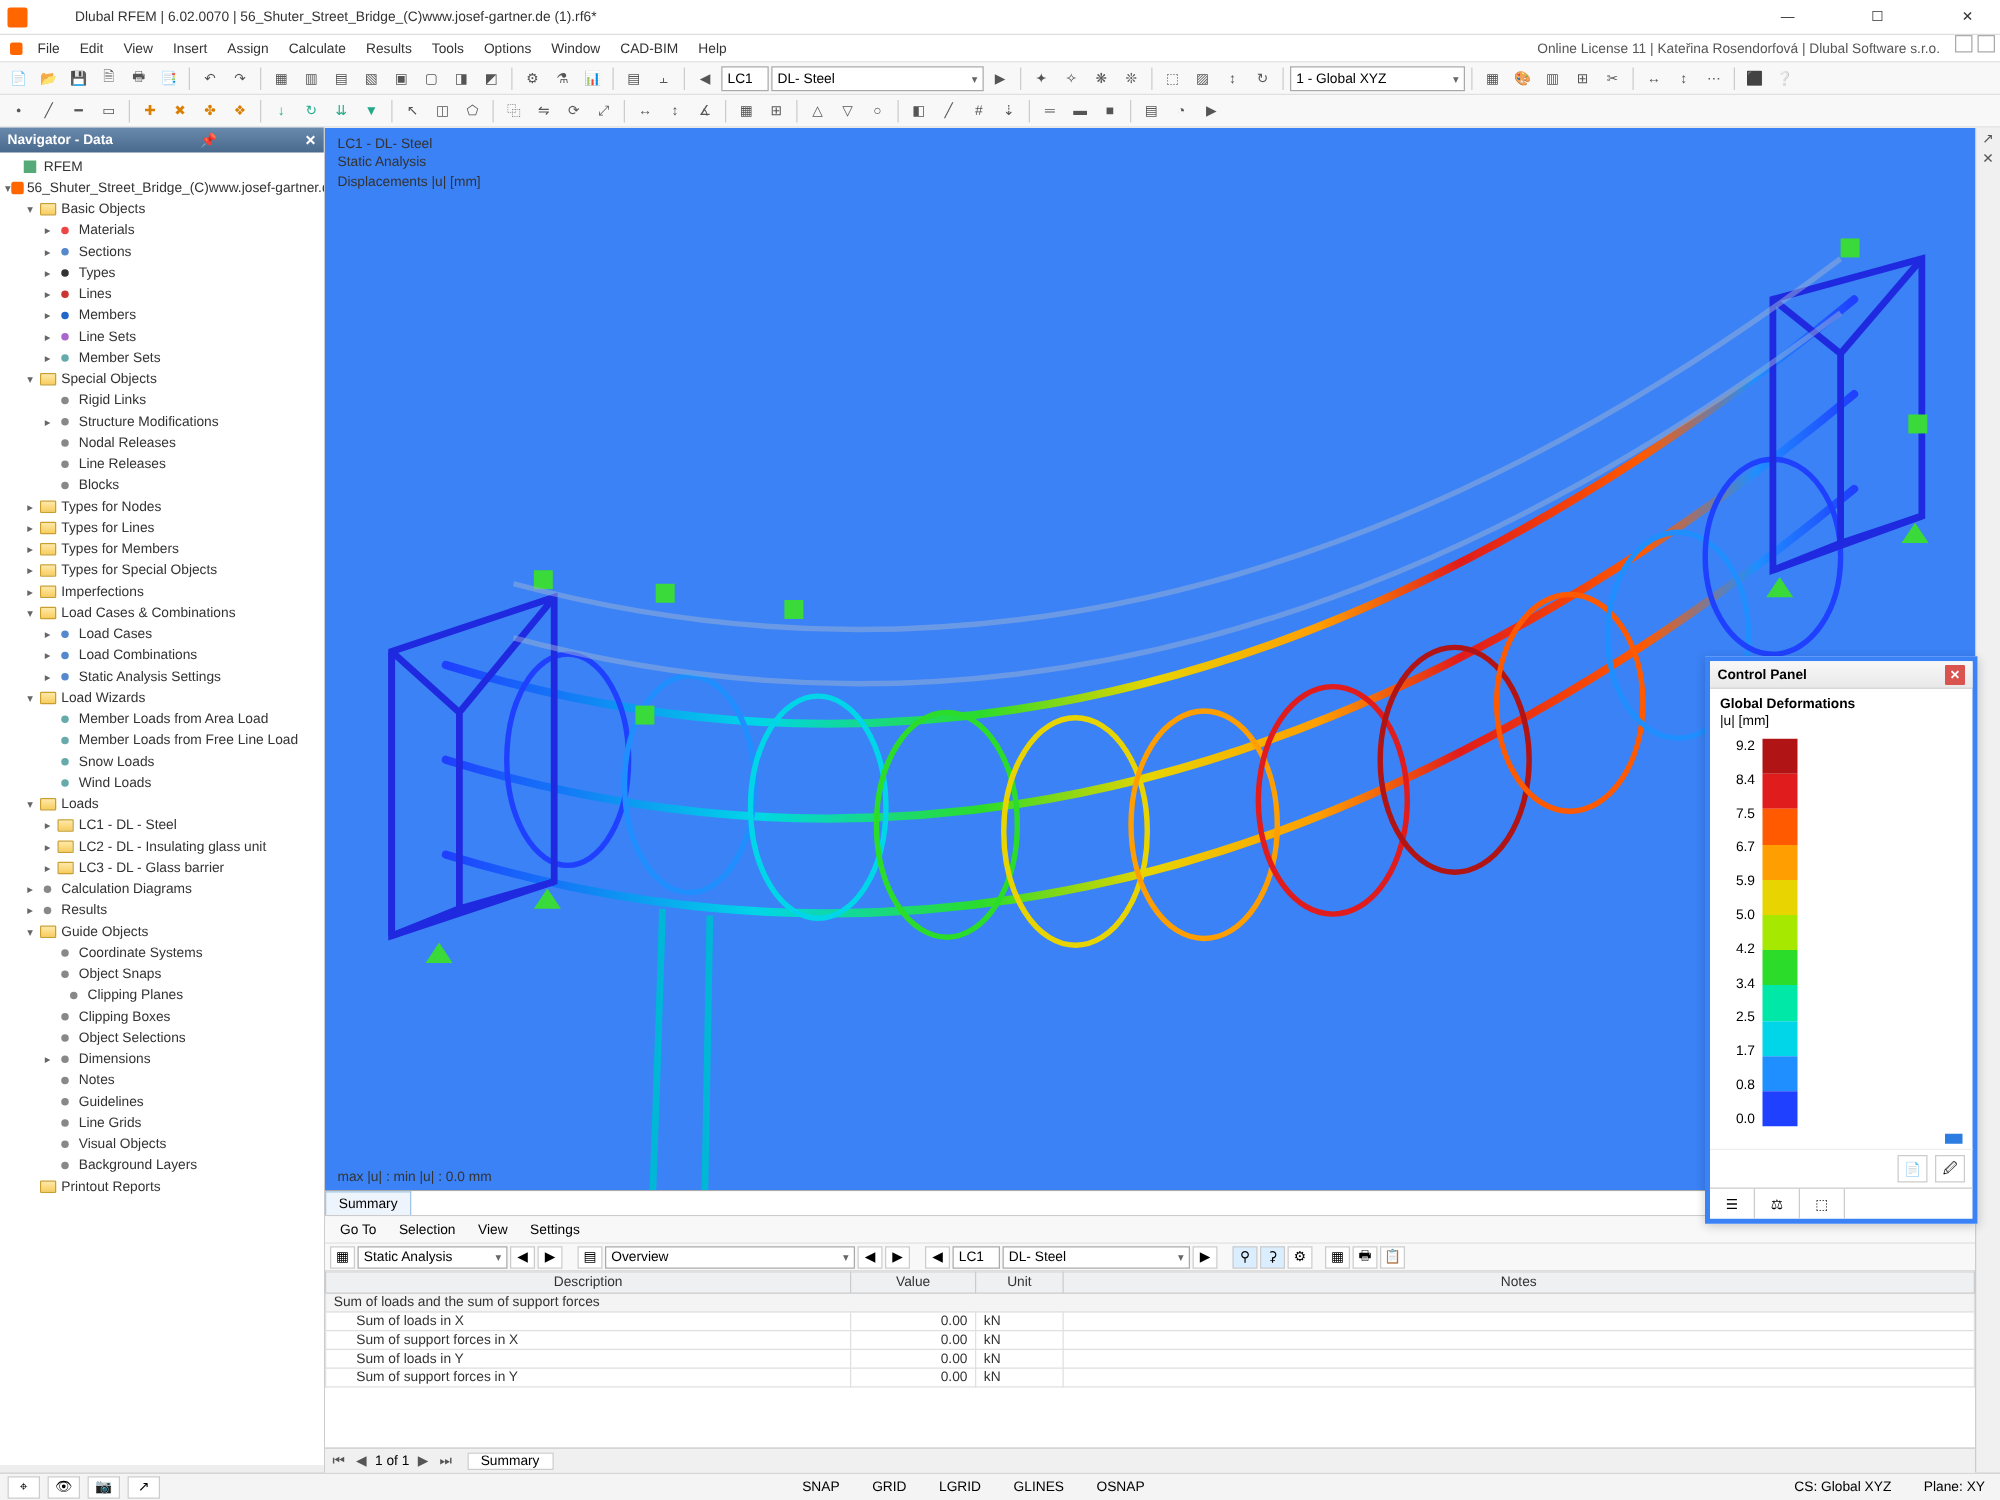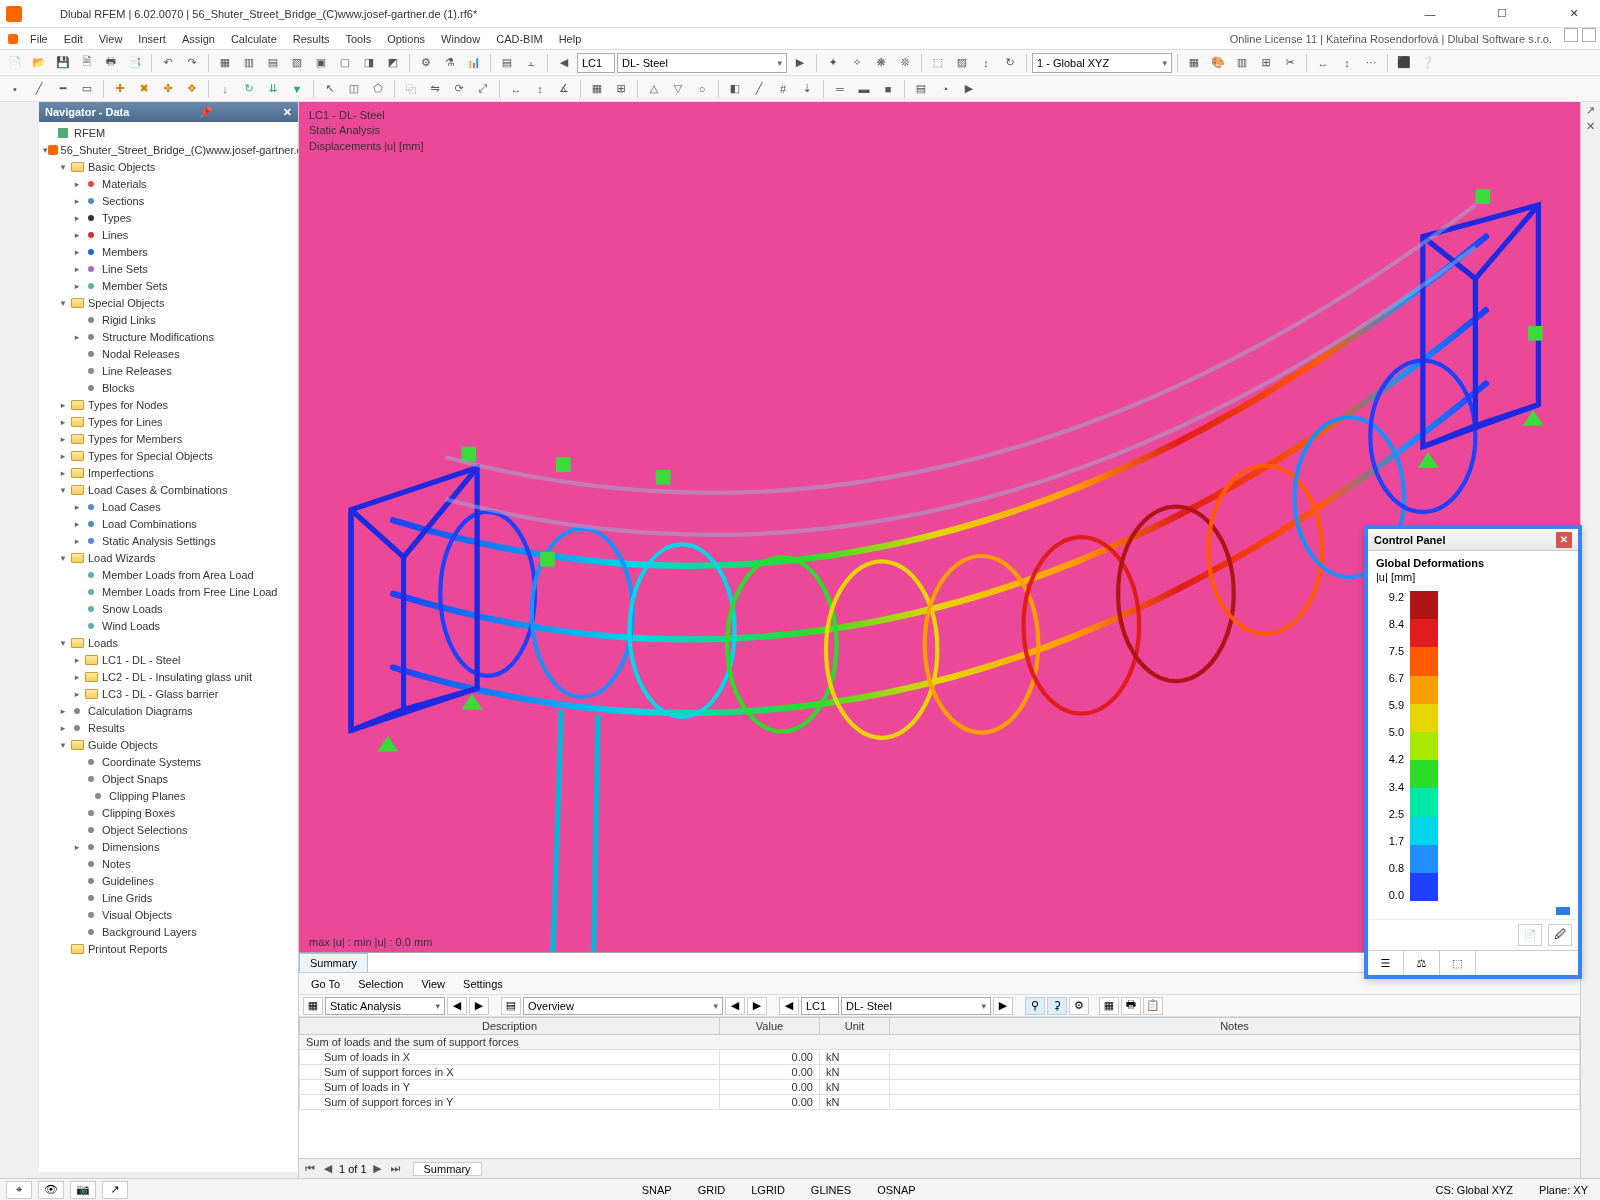--- a/index.html
+++ b/index.html
@@ -20,38 +20,38 @@
 .menu-bar .hl { width:14px;height:14px; border:1px solid #aaa; margin-left:4px;}
 
 
 .toolbar-row { height: 26px; background: #f8f8f8; display: flex; align-items: center; padding: 0 4px; border-bottom: 1px solid #e0e0e0; gap: 2px; flex-wrap: nowrap; overflow: hidden;}
 .tb-btn { width: 22px; height: 22px; display: flex; align-items: center; justify-content: center; border: 1px solid transparent; border-radius: 2px; cursor: pointer; color:#555; }
 .tb-sep { width: 1px; height: 18px; background: #ccc; margin: 0 3px; }
 .tb-combo { height: 20px; border: 1px solid #aaa; background: #fff; padding: 0 4px; display: flex; align-items: center; gap:4px; min-width: 60px;}
 .tb-combo .arw { margin-left:auto; color:#666; font-size:9px;}
 
 
-.main { flex: 1; display: flex; min-height: 0; margin-left: 39px; }
+.main { flex: 1; display: flex; min-height: 0; }
 
 
 .nav-panel { width: 260px; background: #fff; border-right: 1px solid #ccc; display: flex; flex-direction: column; }
 .nav-header { height: 20px; background: linear-gradient(#6a8aad,#4a6a8d); color: #fff; display: flex; align-items: center; padding: 0 6px; font-weight: bold; }
 .nav-header .pin { margin-left: auto; cursor:pointer; }
 .nav-body { flex: 1; overflow-y: auto; background: #fff; }
 .nav-scroll { height:6px; background:#eee;}
 .tree { padding: 2px 0; }
 .tree-row { display: flex; align-items: center; height: 17px; padding-left: 4px; color: #333; white-space: nowrap; cursor:pointer;}
 .tree-row .tw { width: 12px; text-align: center; color: #666; font-size: 9px; }
 .tree-row .ic { width: 16px; height: 14px; margin-right: 3px; display:inline-flex; align-items:center; justify-content:center; }
 .ic-folder { background: linear-gradient(#ffe9a8,#f7cd5e); border:1px solid #c9a030; border-radius:1px; width:13px; height:10px; }
 .ic-dot { width:6px;height:6px; border-radius:50%; }
 
 
 .viewport { flex: 1; display: flex; flex-direction: column; position: relative; }
-.view-canvas { flex: 1; background: #ec4899; position: relative; overflow: hidden; }
+.view-canvas { flex: 1; background: #3b82f6; position: relative; overflow: hidden; }
 .view-label { position: absolute; top: 6px; left: 10px; color: #333; line-height: 1.4;}
 .view-footer-label { position: absolute; bottom: 4px; left: 10px; color: #333; }
 .structure { position:absolute; top:40px; left:10px; right:10px; bottom:30px; }
 
 
 .control-panel { position: absolute; top: 525px; right: 18px; width: 218px; background: #fff; border: 4px solid #3b82f6; box-shadow: 0 2px 8px rgba(0,0,0,.2); }
 .cp-header { height: 22px; background: linear-gradient(#f8f8f8,#e8e8e8); display: flex; align-items: center; padding: 0 6px; font-weight: bold; border-bottom: 1px solid #ccc;}
 .cp-close { margin-left: auto; width: 16px; height: 16px; background: #d9534f; color: #fff; display: flex; align-items: center; justify-content: center; font-size: 10px; cursor:pointer; border-radius:1px;}
 .cp-body { padding: 6px 8px 4px 8px; }
 .cp-title { font-weight: bold; margin-bottom: 2px; }

